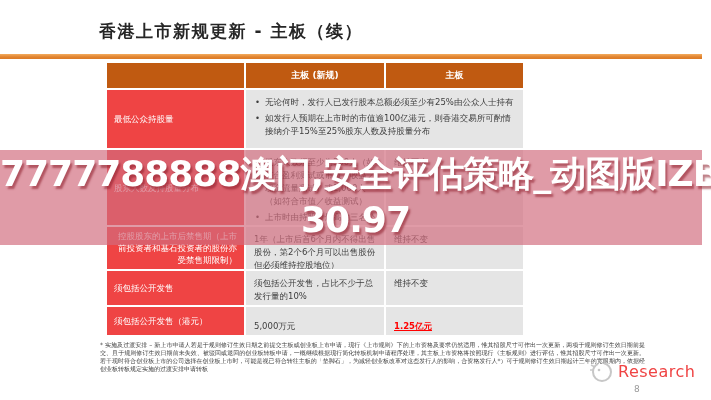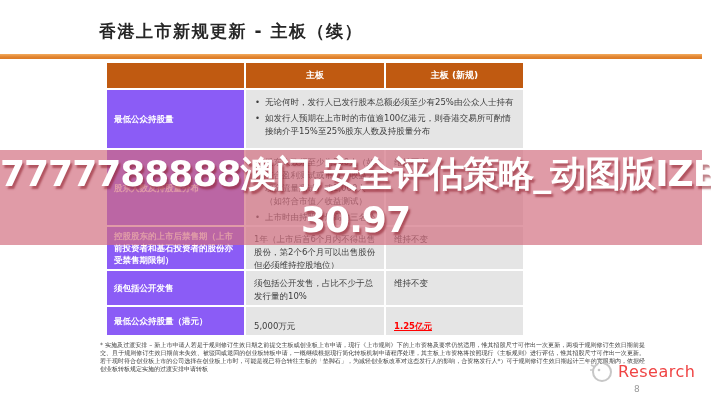--- a/index.html
+++ b/index.html
@@ -20,22 +20,22 @@
     position:absolute; left:107px; top:63px; width:416px;
     display:grid; grid-template-columns:137px 138px 137px;
     grid-template-rows:25px 58px 75px 42px 34px 28px; gap:2px;
   }
   .cell { overflow:hidden; }
   .head {
     background:#c05a11; color:#ffffff; font-weight:bold; font-size:9px;
     display:flex; align-items:center; justify-content:center;
   }
   .label {
-    background:#8b5cf6; color:#ffffff; font-weight:bold; font-size:8.5px;
-    line-height:12px; padding:4px 7px; display:flex; align-items:center;
+    background:#ef4444; color:#ffffff; font-weight:normal; font-size:8.5px;
+    line-height:12px; padding:4px 7px; display:flex; align-items:center;text-align:right;
   }
   .body {
     background:#e5e5e5; color:#3d3d3d; font-size:8.5px; line-height:13px;
     padding:6px 8px 4px 8px;
   }
   .span2 { grid-column:2 / 4; }
   .vcenter { display:flex; align-items:center; padding-top:11px; padding-bottom:0; }
   ul.bullets { list-style:none; }
   ul.bullets li { position:relative; padding-left:11px; margin-bottom:3px; }
   ul.bullets li::before { content:"•"; position:absolute; left:1px; top:0; }
@@ -68,22 +68,22 @@
 <body>
 
 <div class="page">
 
   <div class="title">香港上市新规更新 - 主板（续）</div>
   <div class="rule"></div>
 
   <div class="rules-table">
 
     <div class="cell head"></div>
+    <div class="cell head">主板 (新规)</div>
     <div class="cell head">主板</div>
-    <div class="cell head">主板 (新规)</div>
 
     <div class="cell label">最低公众持股量</div>
     <div class="cell body span2">
       <ul class="bullets">
         <li>无论何时，发行人已发行股本总额必须至少有25%由公众人士持有</li>
         <li>如发行人预期在上市时的市值逾100亿港元，则香港交易所可酌情接纳介乎15%至25%股东人数及持股量分布</li>
       </ul>
     </div>
 
     <div class="cell label">股东人数及持股量分布</div>
@@ -96,21 +96,21 @@
     <div class="cell body">维持不变</div>
 
     <div class="cell label">控股股东的上市后禁售期（上市前投资者和基石投资者的股份亦受禁售期限制）</div>
     <div class="cell body">1年（上市后首6个月内不得出售股份，第2个6个月可以出售股份但必须维持控股地位）</div>
     <div class="cell body">维持不变</div>
 
     <div class="cell label">须包括公开发售</div>
     <div class="cell body">须包括公开发售，占比不少于总发行量的10%</div>
     <div class="cell body">维持不变</div>
 
-    <div class="cell label">最低公众持股量（港元）</div>
+    <div class="cell label">须包括公开发售（港元）</div>
     <div class="cell body vcenter">5,000万元</div>
     <div class="cell body vcenter">
       <span class="newval-red">1.25亿元</span>
     </div>
   </div>
 
   <div class="footnote">* 实施及过渡安排 – 新上市申请人若是于规则修订生效日期之前提交主板或创业板上市申请，现行《上市规则》下的上市资格及要求仍然适用，惟其招股尺寸可作出一次更新，两项于规则修订生效日期前提交、且于规则修订生效日期前未失效、被驳回或退回的创业板转板申请，一概继续根据现行简化转板机制申请程序处理，其主板上市资格将按照现行《主板规则》进行评估，惟其招股尺寸可作出一次更新。若干现时符合创业板上市的公司选择在创业板上市时，可能是视已符合转往主板的「垫脚石」，为减轻创业板改革对这些发行人的影响，合资格发行人*）可于规则修订生效日期起计三年的宽限期内，依据经创业板转板规定实施的过渡安排申请转板</div>
 
   <div class="wm-band"></div>
   <div class="wm-text">

